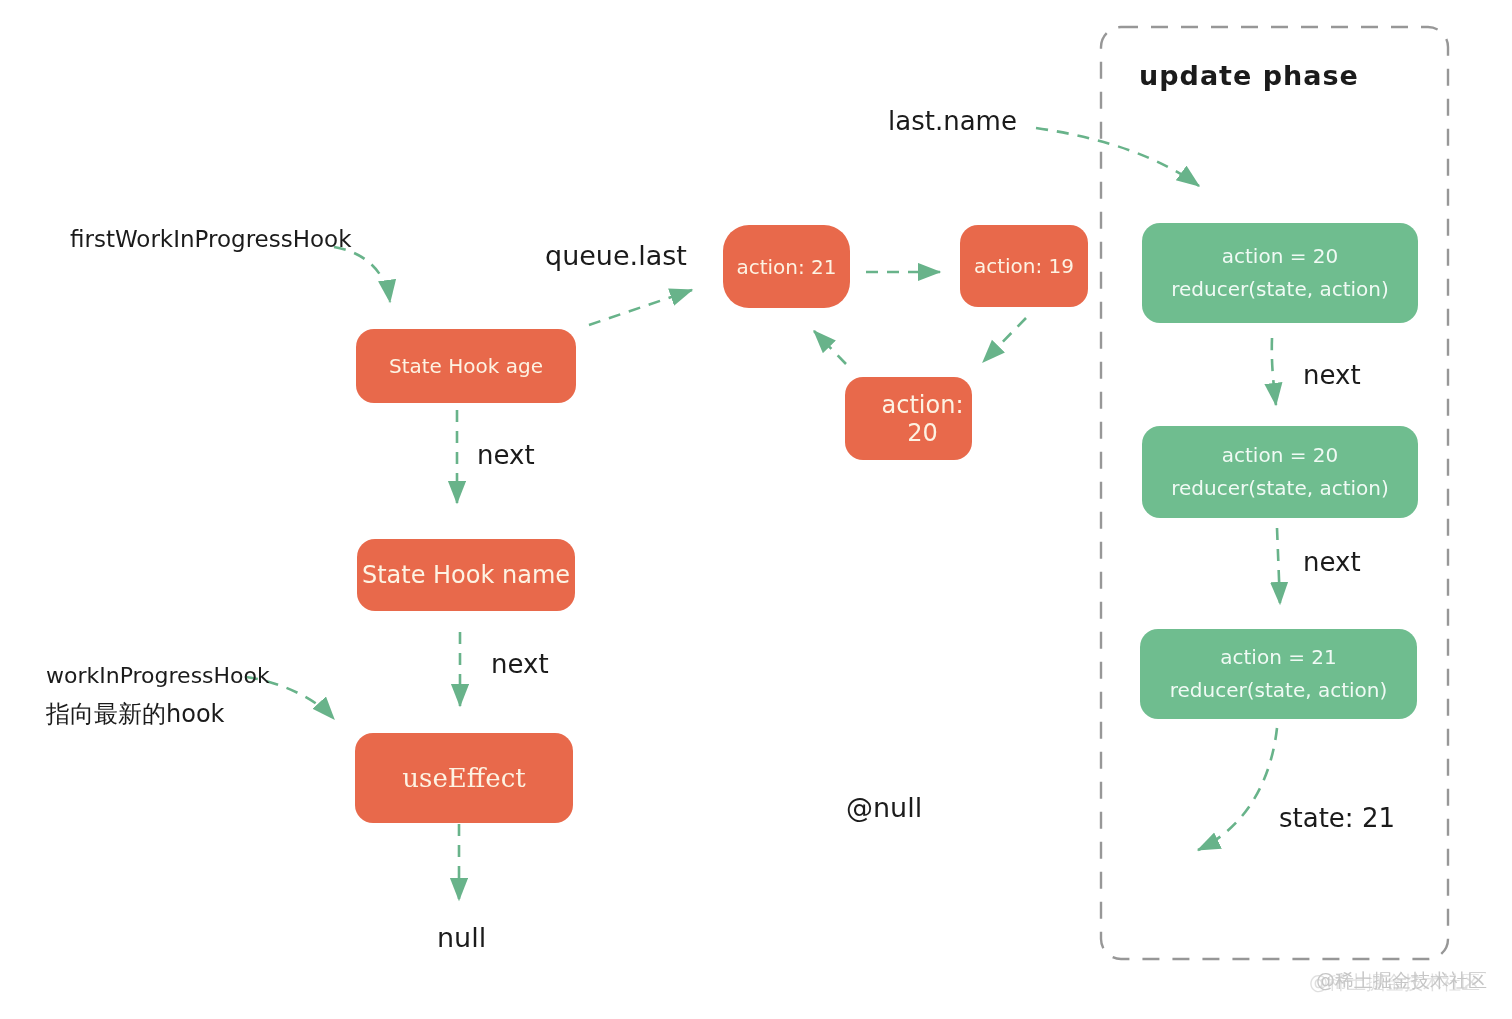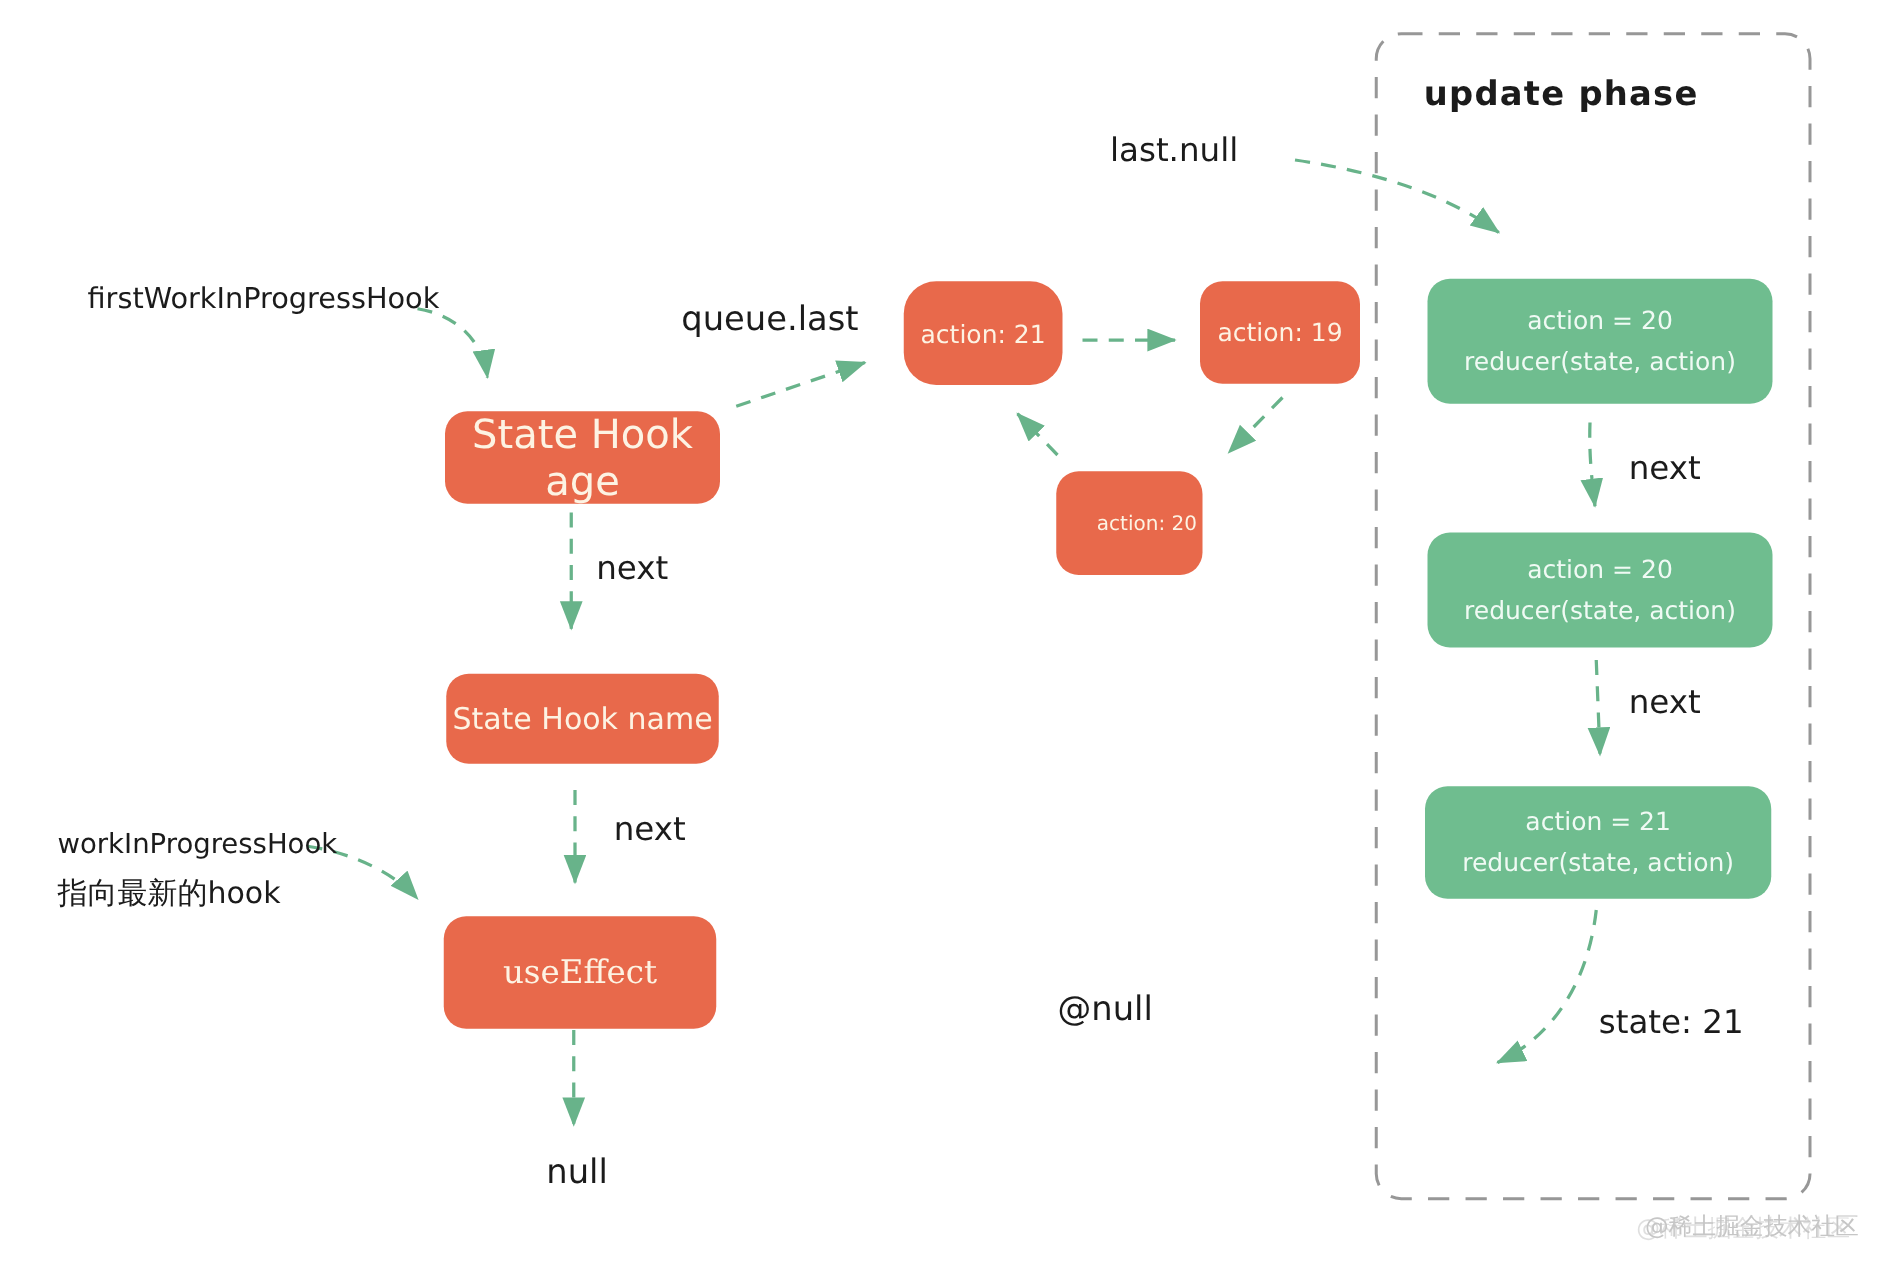--- a/index.html
+++ b/index.html
@@ -26,28 +26,28 @@
   .node{
     position:absolute;z-index:2;
     display:flex;align-items:center;justify-content:center;
     text-align:center;
     border-radius:18px;
   }
   .orange{background:var(--node-orange);color:var(--box-text-warm);}
   .green{background:var(--node-green);color:var(--box-text-mint);}
   .lbl{position:absolute;z-index:2;white-space:nowrap;color:var(--label-text);}
   
-  #n-age   {left:356px;top:329px;width:220px;height:74px;font-size:32px;}
+  #n-age   {left:356px;top:329px;width:220px;height:74px;font-size:20px;}
   #n-name  {left:357px;top:539px;width:218px;height:72px;font-size:24px;}
   #n-effect{left:355px;top:733px;width:218px;height:90px;font-size:26px;
             font-family:"DejaVu Serif",serif;}
   
   #n-a21{left:723px;top:225px;width:127px;height:83px;font-size:20px;border-radius:26px;}
   #n-a19{left:960px;top:225px;width:128px;height:82px;font-size:20px;}
-  #n-a20{left:845px;top:377px;width:117px;height:83px;font-size:16px;padding-left:28px;}
+  #n-a20{left:845px;top:377px;width:127px;height:83px;font-size:24px;padding-left:28px;}
   
   .reducer{flex-direction:column;line-height:1.65;font-size:20px;}
   #n-r19{left:1142px;top:223px;width:276px;height:100px;}
   #n-r20{left:1142px;top:426px;width:276px;height:92px;}
   #n-r21{left:1140px;top:629px;width:277px;height:90px;}
   
   #l-first{left:70px;top:224px;font-size:23px;width:300px;
            white-space:normal;word-break:break-all;line-height:1.35;}
   #l-queue   {left:545px;top:240px;font-size:27px;}
   #l-lastnext{left:888px;top:106px;font-size:26px;}
@@ -124,21 +124,21 @@
     <span>reducer(state, action)</span>
   </div>
   <div class="node green reducer" id="n-r21">
     <span>action = 21</span>
     <span>reducer(state, action)</span>
   </div>
 
   <div class="lbl" id="l-title">update phase</div>
   <div class="lbl" id="l-first">firstWorkInProgressHook</div>
   <div class="lbl" id="l-queue">queue.last</div>
-  <div class="lbl" id="l-lastnext">last.null</div>
+  <div class="lbl" id="l-lastnext">last.name</div>
   <div class="lbl" id="l-next1">next</div>
   <div class="lbl" id="l-next2">next</div>
   <div class="lbl" id="l-next3">next</div>
   <div class="lbl" id="l-next4">next</div>
   <div class="lbl" id="l-null">null</div>
   <div class="lbl" id="l-wip">workInProgressHook</div>
   <div class="lbl" id="l-wip2">指向最新的hook</div>
   <div class="lbl" id="l-holy">@null</div>
   <div class="lbl" id="l-state">state: 21</div>
   <div class="lbl" id="l-watermark">@稀土掘金技术社区</div>

